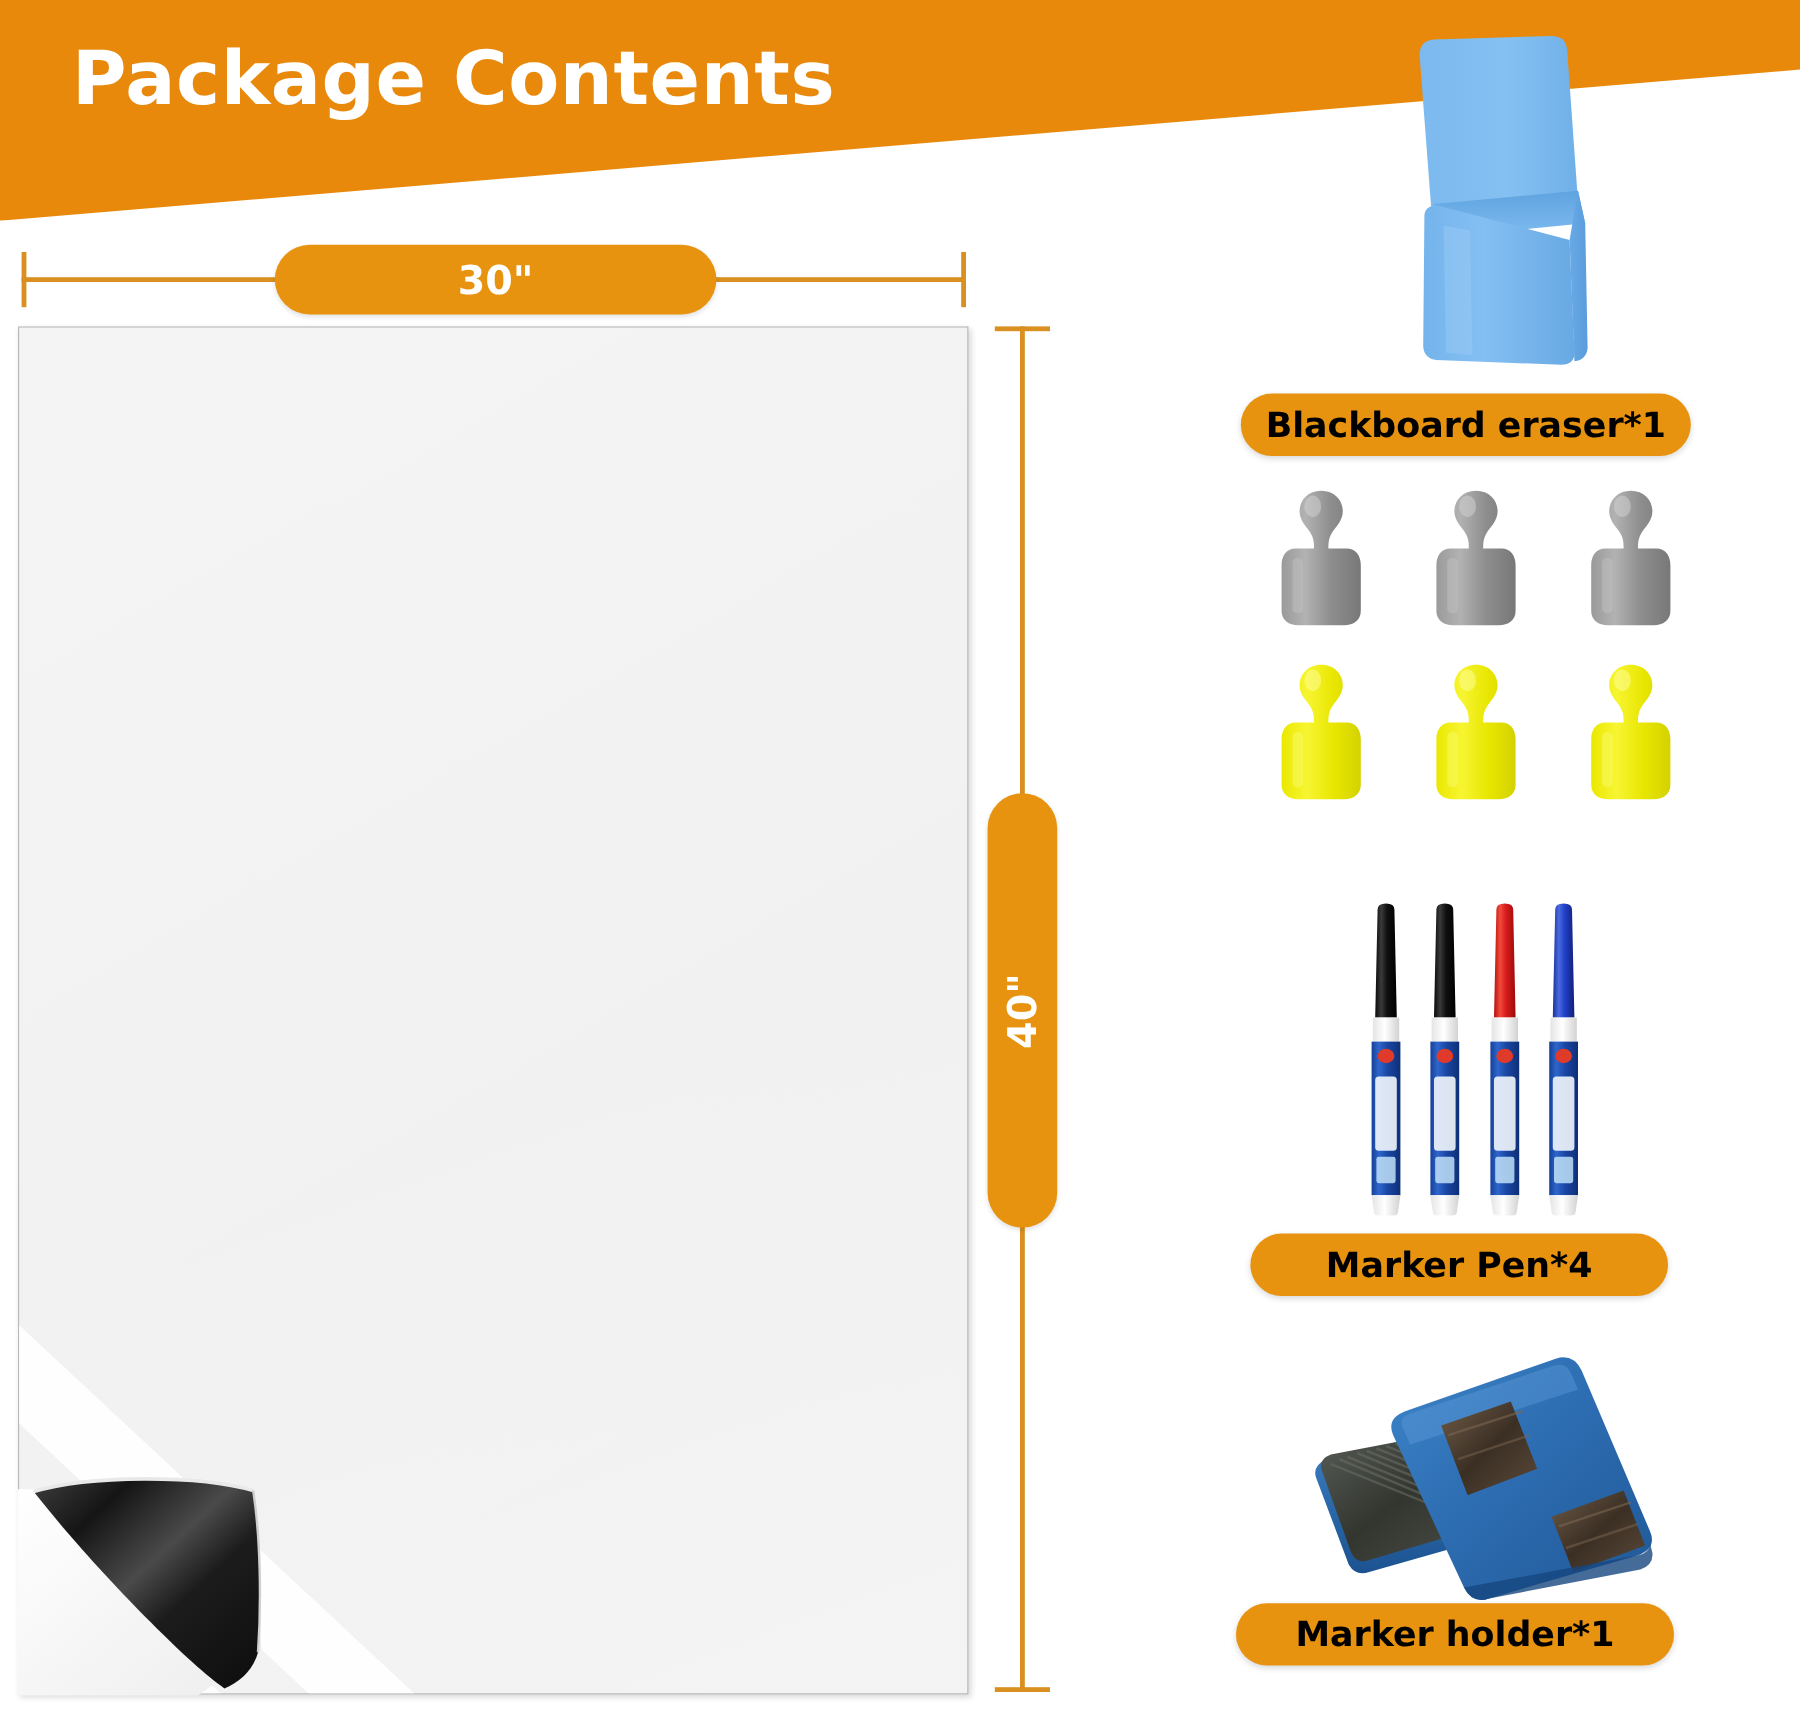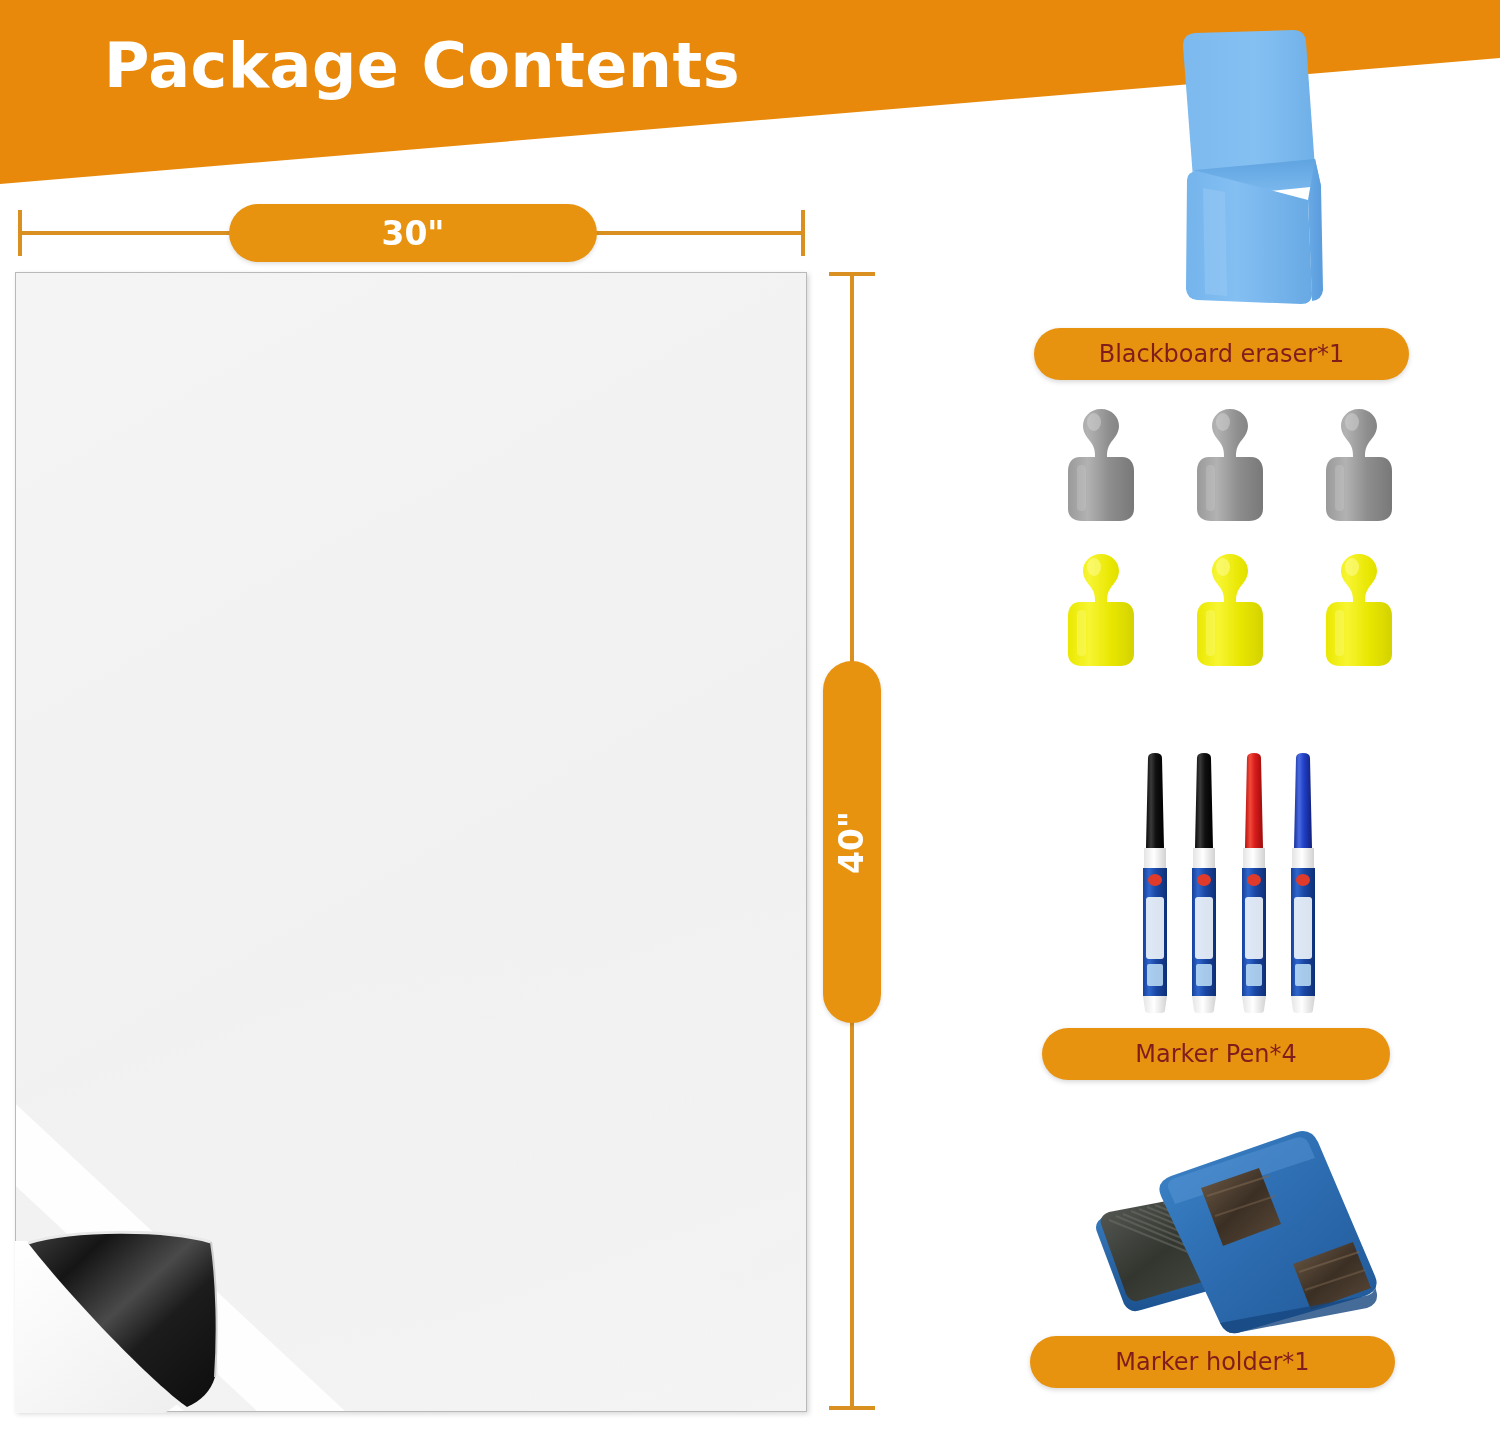--- a/index.html
+++ b/index.html
@@ -31,21 +31,20 @@
   .banner-title {
     position: absolute;
     left: 60px;
     top: 32px;
     font-size: 62px;
     font-weight: bold;
     color: #ffffff;
     letter-spacing: 0.5px;
     line-height: 1.1;
     white-space: nowrap;
-    margin-left: 44px;
   }
 
   
   .board-wrap {
     position: absolute;
     left: 15px;
     top: 272px;
     width: 792px;
     height: 1140px;
   }
@@ -172,23 +171,23 @@
   }
   .label-pill {
     position: absolute;
     height: 52px;
     border-radius: 26px;
     background: #e8930f;
     box-shadow: 0 2px 5px rgba(0,0,0,0.16);
     display: flex;
     align-items: center;
     justify-content: center;
-    color: #7f1d1d;
-    font-size: 24px;
-    font-weight: normal;
+    color: #000000;
+    font-size: 29px;
+    font-weight: bold;
     white-space: nowrap;
     box-sizing: border-box;
   }
   #pill-eraser  { left: 14px;  top: 328px;  width: 375px; }
   #pill-nails   { left: 14px;  top: 680px;  width: 360px; }
   #pill-pen     { left: 22px;  top: 1028px; width: 348px; }
   #pill-holder  { left: 10px;  top: 1336px; width: 365px; }
 
   
   .holder {

